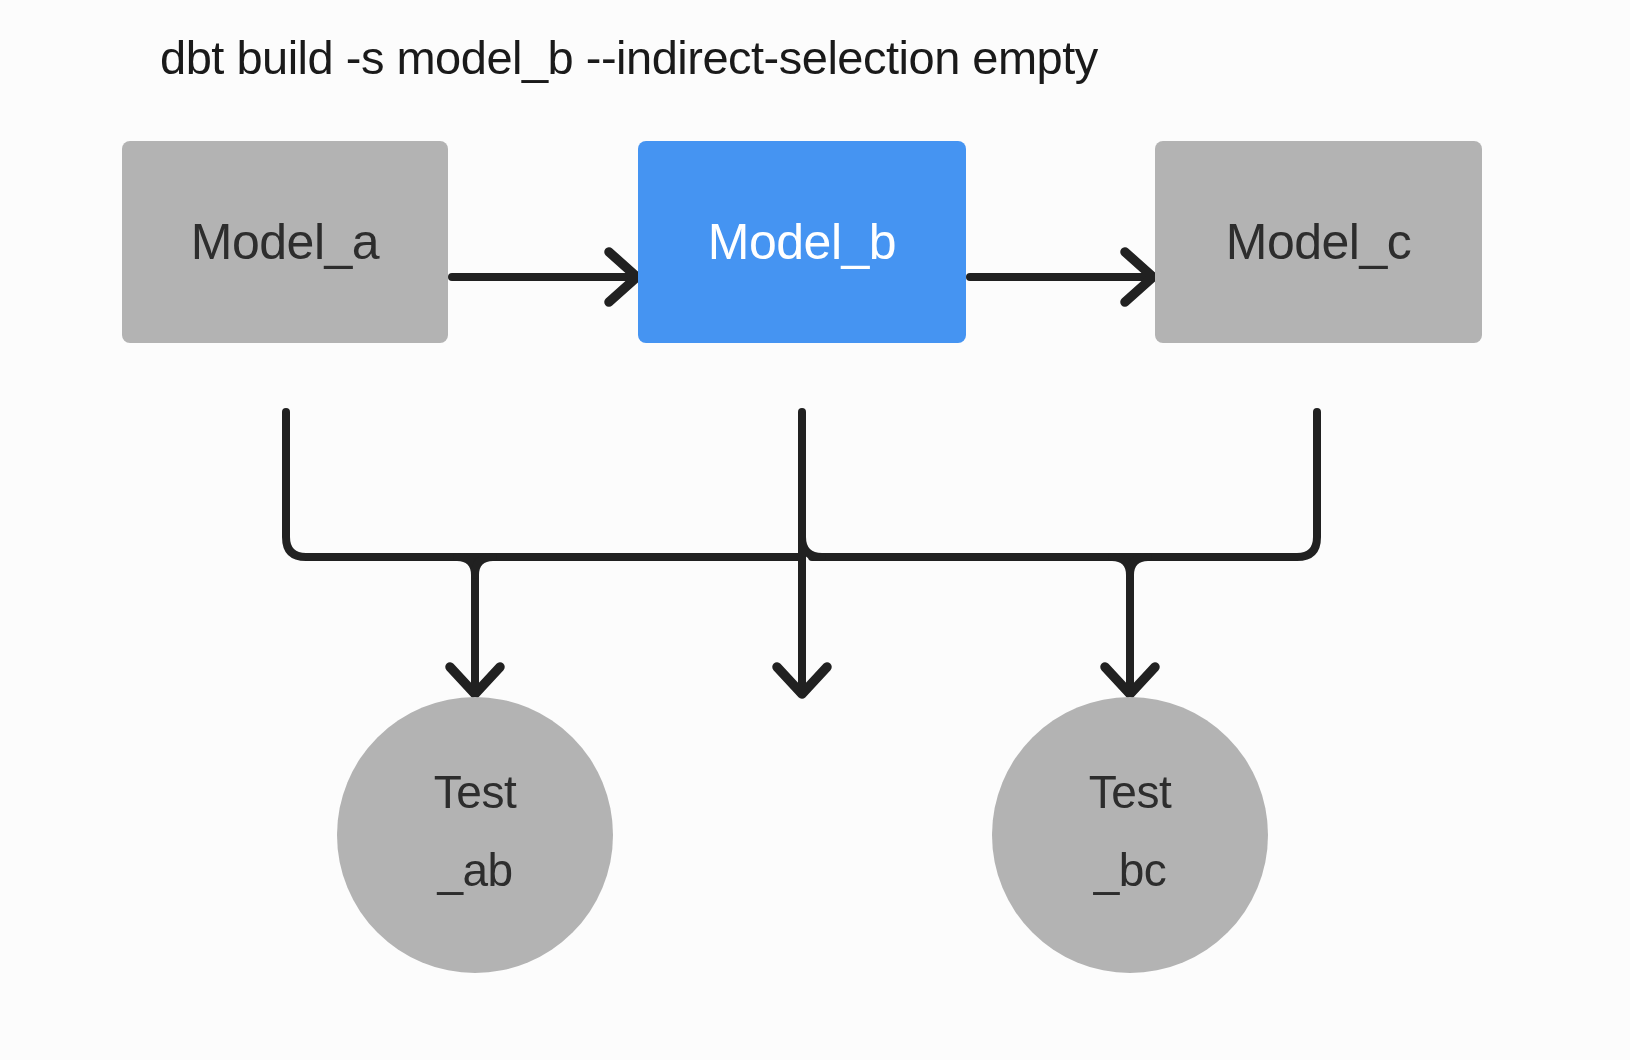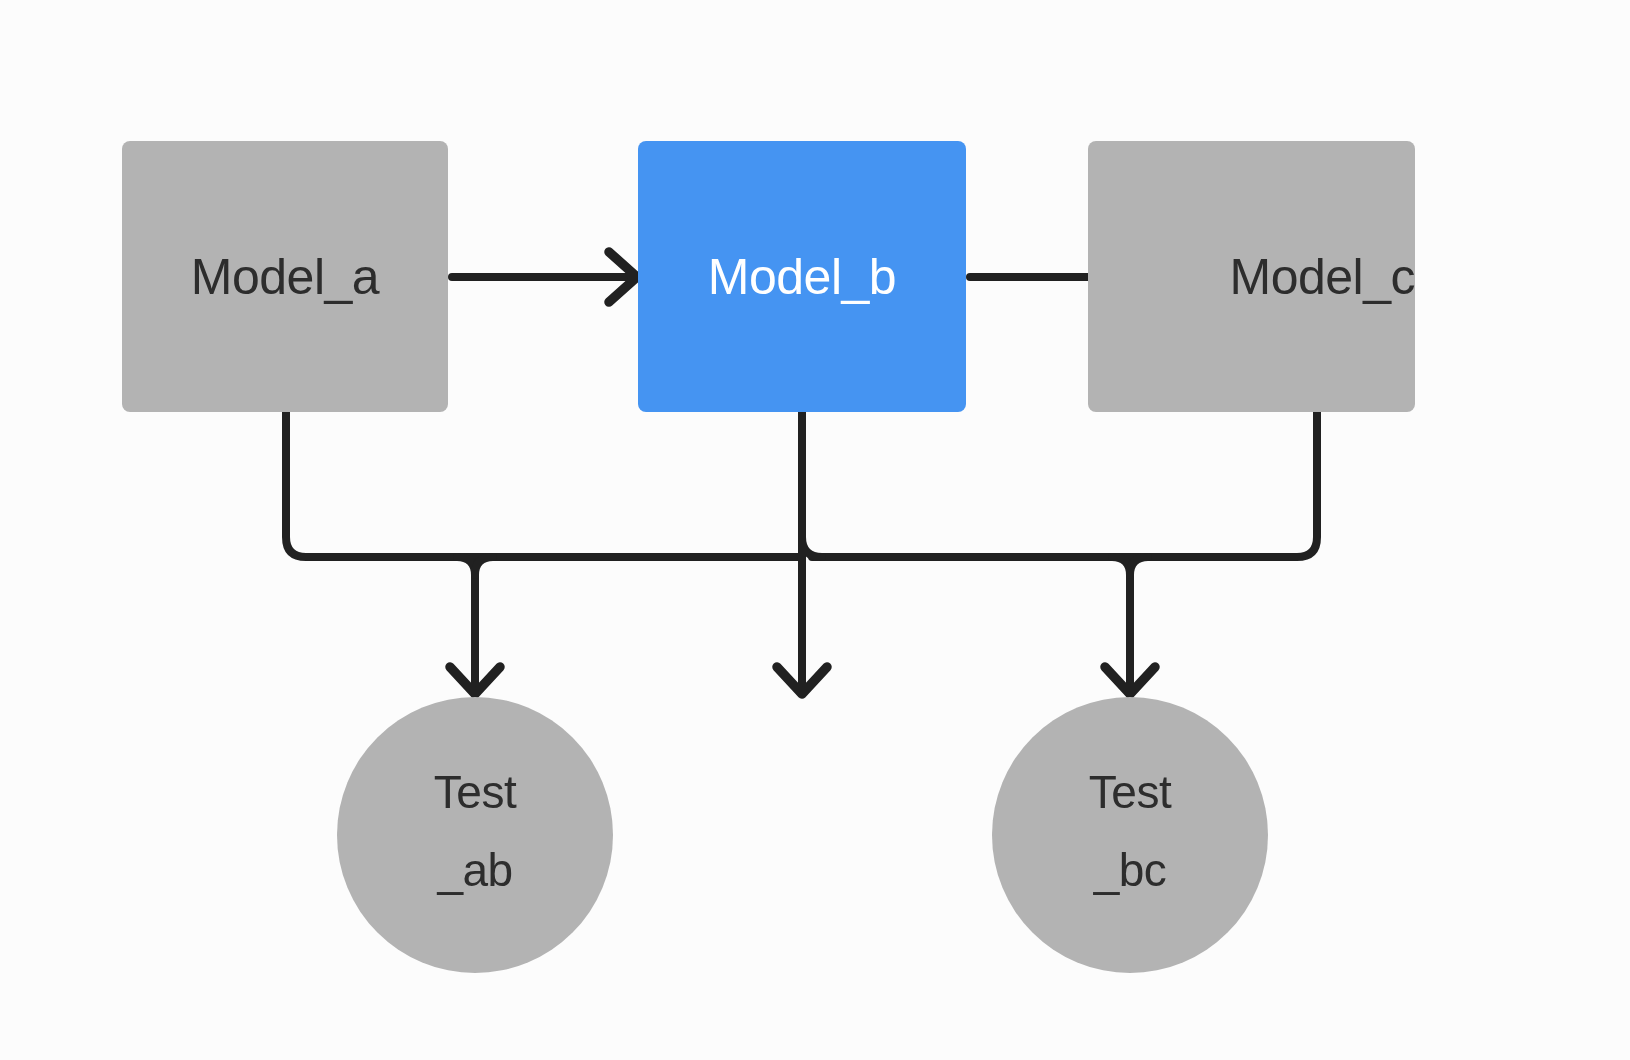--- a/index.html
+++ b/index.html
@@ -43,21 +43,21 @@
 
   .node {
     position: absolute;
     display: flex;
     align-items: center;
     justify-content: center;
     text-align: center;
   }
   .model {
     width: 326px;
-    height: 271px;
+    height: 202px;
     border-radius: 8px;
     background: var(--node-gray, #b3b3b3);
     color: var(--text-dark, #2d2d2d);
     font-size: 50px;
     letter-spacing: -0.5px;
   }
   .model.selected {
     background: var(--node-selected-blue, #4594f2);
     color: var(--text-on-blue, #ffffff);
   }
@@ -69,31 +69,32 @@
     color: var(--text-dark, #2d2d2d);
     font-size: 46px;
     letter-spacing: -0.5px;
     flex-direction: column;
     line-height: 1.7;
   }
   .test .label-block { transform: translateY(-4px); }
 
   #node-model-a { left: 122px; top: 141px; }
   #node-model-b { left: 638px; top: 141px; width: 328px; }
-  #node-model-c { left: 1088px; top: 141px; width: 327px; justify-content: flex-end; }
+  #node-model-c { left: 1155px; top: 141px; width: 327px; }
 
   #node-test-ab { left: 337px; top: 697px; }
   #node-test-b  { left: 664px; top: 697px; }
   #node-test-bc { left: 992px; top: 697px; }
 </style>
 </head>
 <body>
 
 <div class="canvas">
 
+  <div class="title">dbt build -s model_b --indirect-selection empty</div>
 
   <svg class="connectors" viewBox="0 0 1630 1060" xmlns="http://www.w3.org/2000/svg">
 
     <path class="line" d="M452,277 H628"></path>
     <path class="line head" d="M609,252 L637,277 L609,302"></path>
 
     <path class="line" d="M970,277 H1144"></path>
     <path class="line head" d="M1125,252 L1153,277 L1125,302"></path>
 
     <path class="line" d="M286,412 L286,537 Q286,557 306,557 L802,557"></path>

